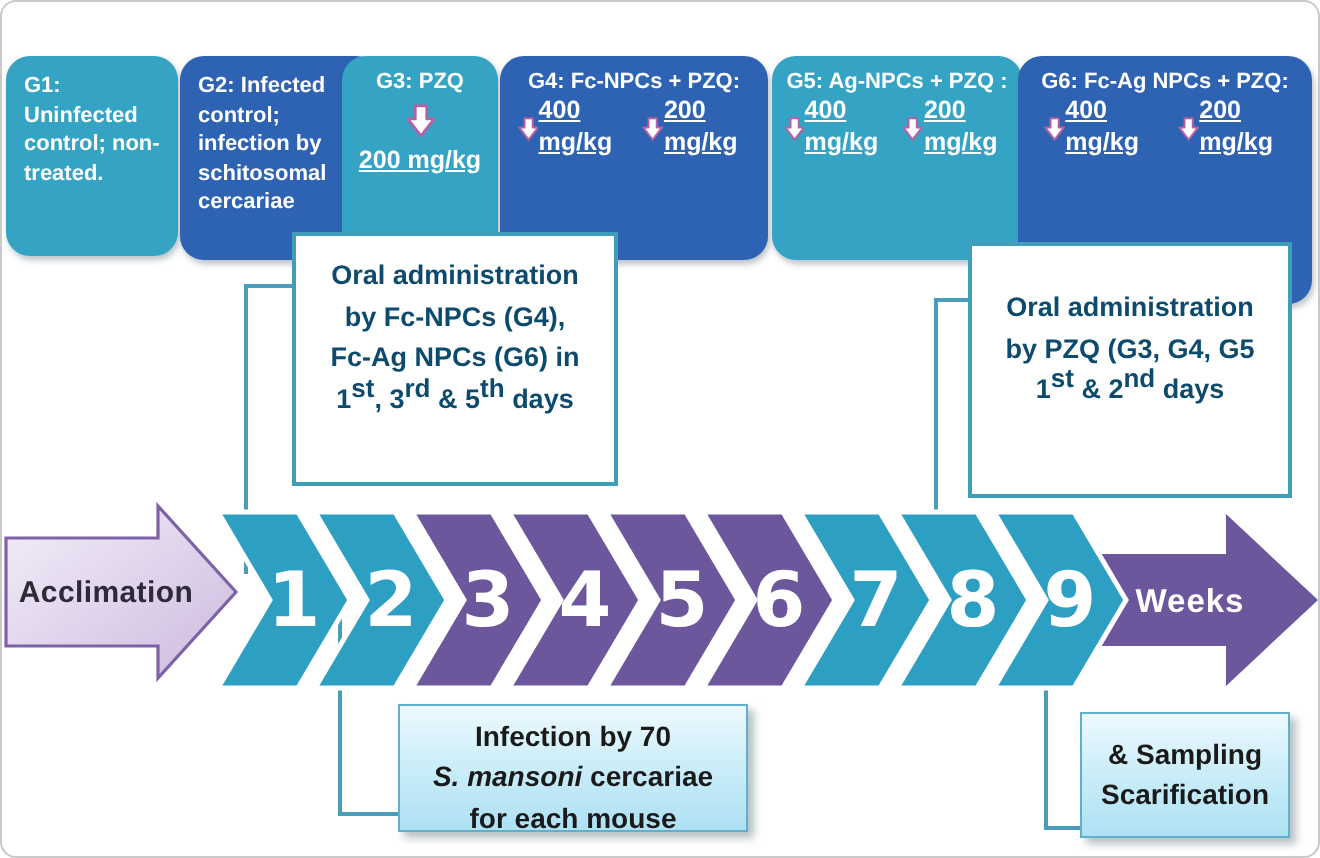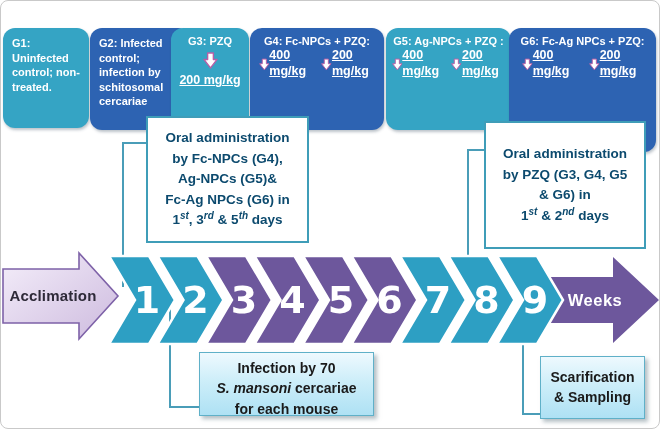--- a/index.html
+++ b/index.html
@@ -17,21 +17,21 @@
   .gtitle{text-align:center;padding-top:7px;font-size:11px;white-space:nowrap;}
   .single-col{display:flex;flex-direction:column;align-items:center;}
   .dose-row{display:flex;justify-content:space-evenly;margin-top:1px;}
   .dose-col{display:flex;flex-direction:row;align-items:center;width:54px;}
   .dose{font-size:12.5px;line-height:1.25;text-decoration:underline;}
   .darr{margin:5px 0 4px;display:block;}
   
   .callout{position:absolute;background:#fff;border:2px solid #3f9db8;z-index:4;
            text-align:center;font-weight:bold;color:#0c4a6e;box-sizing:border-box;}
   .callout .cl{font-size:13.5px;line-height:1.52;}
-  sup{font-size:10px;line-height:0;font-style:italic;}
+  sup{font-size:13px;line-height:0;}
   .bcallout{position:absolute;z-index:4;text-align:center;font-weight:bold;color:#1a1a1a;
             border:1.5px solid #5fb0c8;background:linear-gradient(180deg,#eef9fe 0%,#cdeef9 45%,#aee1f4 100%);
             box-shadow:3px 3px 4px rgba(120,140,150,.55);box-sizing:border-box;}
   .bcallout .cl{font-size:14px;line-height:1.45;}
   .bcallout i{font-style:italic;}
   
   .line{position:absolute;background:#4a9db8;z-index:1;}
   
   .tl{position:absolute;left:0;top:250px;z-index:2;}
   .wk-num{font:bold 38px "DejaVu Sans",sans-serif;fill:#fff;}
@@ -155,36 +155,34 @@
     <text class="wk-num" x="340" y="62" text-anchor="middle">5</text>
     <text class="wk-num" x="388.5" y="62" text-anchor="middle">6</text>
     <text class="wk-num" x="437" y="62" text-anchor="middle">7</text>
     <text class="wk-num" x="485.5" y="62" text-anchor="middle">8</text>
     <text class="wk-num" x="534" y="62" text-anchor="middle">9</text>
   </svg>
 
   <div class="callout" style="left:145px;top:115px;width:163px;height:127px;padding-top:10px">
     <div class="cl">Oral administration</div>
     <div class="cl">by Fc-NPCs (G4),</div>
-    <div class="cl">Ag-NPCs (G5)&amp;</div>
     <div class="cl">Fc-Ag NPCs (G6) in</div>
     <div class="cl"><span>1</span><sup>st</sup><span>, </span><span>3</span><sup>rd</sup><span> &amp; </span><span>5</span><sup>th</sup><span> days</span></div>
   </div>
 
   <div class="callout" style="left:483px;top:120px;width:162px;height:128px;padding-top:21px">
     <div class="cl">Oral administration</div>
     <div class="cl">by PZQ (G3, G4, G5</div>
-    <div class="cl">&amp; G6) in</div>
     <div class="cl"><span>1</span><sup>st</sup><span> &amp; </span><span>2</span><sup>nd</sup><span> days</span></div>
   </div>
 
   <div class="bcallout" style="left:198px;top:351px;width:175px;height:64px;padding-top:5px">
     <div class="cl">Infection by 70</div>
     <div class="cl"><i>S. mansoni</i><span> cercariae</span></div>
     <div class="cl">for each mouse</div>
   </div>
 
   <div class="bcallout" style="left:539px;top:355px;width:105px;height:63px;padding-top:10px">
+    <div class="cl">&amp; Sampling</div>
     <div class="cl">Scarification</div>
-    <div class="cl">&amp; Sampling</div>
   </div>
 
 </div>
 
 </body></html>

